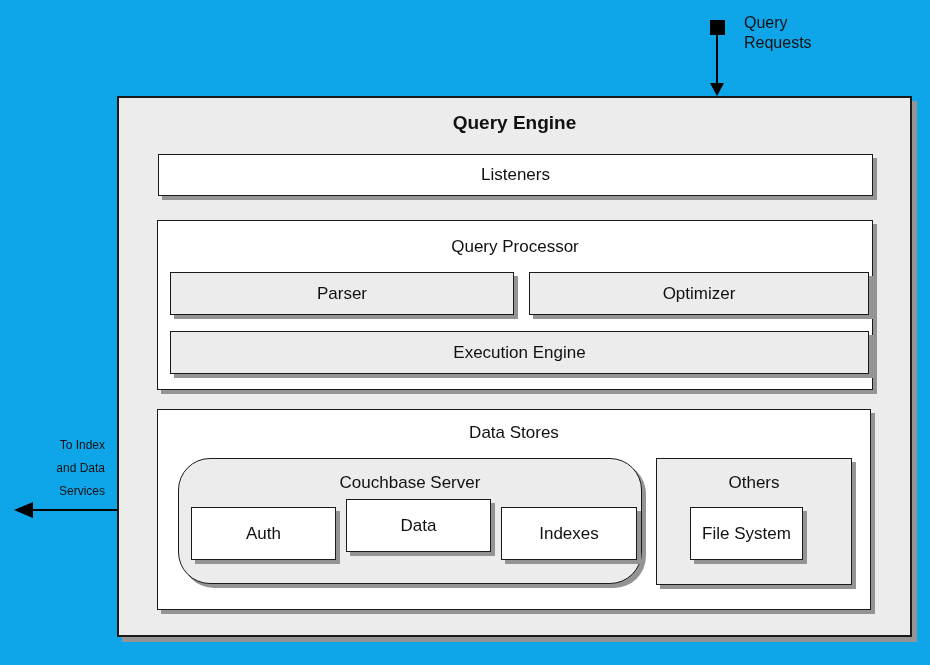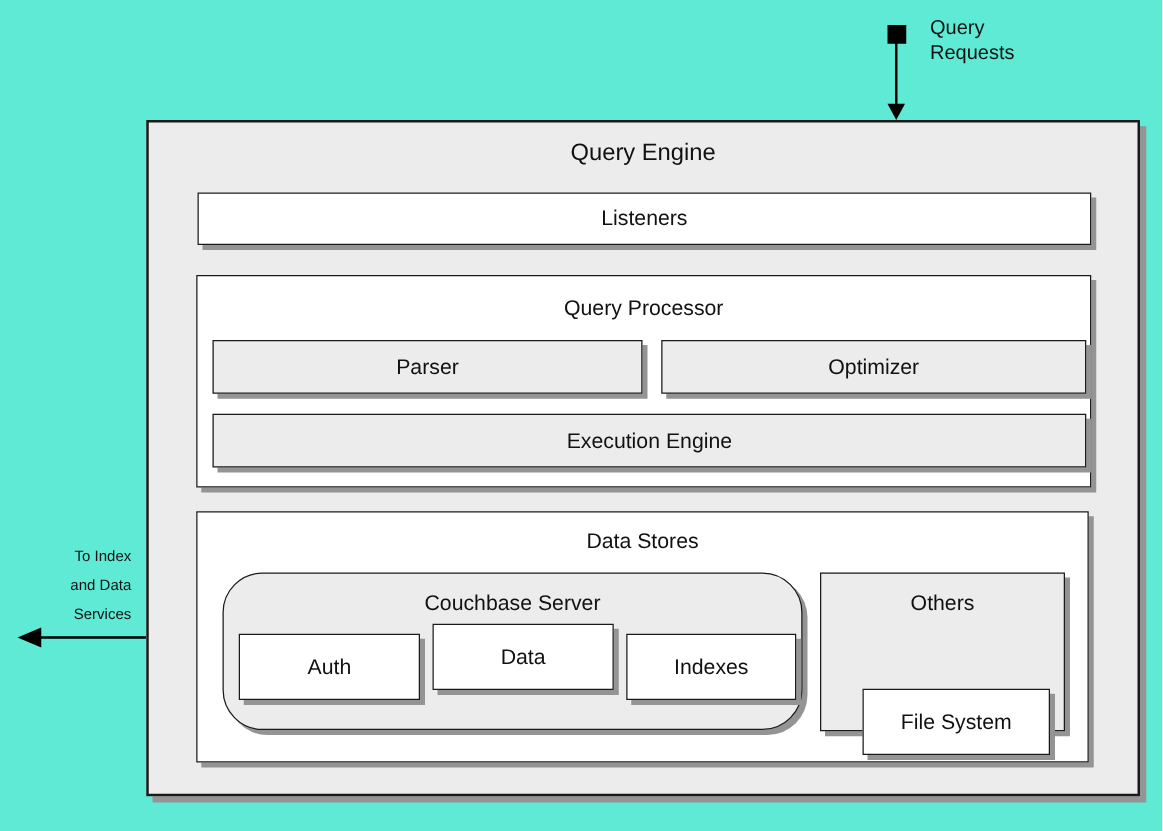--- a/index.html
+++ b/index.html
@@ -8,21 +8,21 @@
     --border: #1a1a1a;
     --shadow: #949494;
     --text: #111111;
   }
   * { margin: 0; padding: 0; box-sizing: border-box; }
   html, body { background: #ffffff; }
   #canvas {
     position: relative;
     width: 930px;
     height: 665px;
-    background: #5eead4;
+    background: #0ea5e9;
     font-family: "Liberation Sans", sans-serif;
     color: var(--text);
     overflow: hidden;
   }
 
   .box {
     position: absolute;
     border: 1.5px solid var(--border);
     box-shadow: 4px 4px 0 var(--shadow);
   }
@@ -48,20 +48,21 @@
     width: 795px; height: 541px;
     background: var(--box-fill-gray);
     border: 2px solid var(--border);
     box-shadow: 5px 5px 0 var(--shadow);
   }
   .outer-title {
     position: absolute;
     left: 0; right: 0; top: 14px;
     text-align: center;
     font-size: 19px;
+    font-weight: bold;
   }
 
   
   .listeners { left: 39px; top: 56px; width: 715px; height: 42px; }
 
   
   .qp { left: 38px; top: 122px; width: 716px; height: 170px; }
   .qp-title { top: 16px; }
   .parser    { left: 12px;  top: 51px;  width: 344px; height: 43px; }
   .optimizer { left: 371px; top: 51px;  width: 340px; height: 43px; }
@@ -70,21 +71,21 @@
   
   .ds { left: 38px; top: 311px; width: 714px; height: 201px; }
   .ds-title { top: 13px; }
   .cs { left: 20px; top: 48px; width: 464px; height: 126px; border-radius: 32px; }
   .cs-title { top: 14px; }
   .auth    { left: 12px;  top: 48px; width: 145px; height: 53px; }
   .data    { left: 167px; top: 40px; width: 145px; height: 53px; }
   .indexes { left: 322px; top: 48px; width: 136px; height: 53px; }
   .others  { left: 498px; top: 48px; width: 196px; height: 127px; }
   .others-title { top: 14px; }
-  .fs      { left: 33px;  top: 48px; width: 150px; height: 53px; margin-top: 44px; }
+  .fs      { left: 33px;  top: 48px; width: 113px; height: 53px; }
 
   
   .q-square {
     position: absolute; left: 710px; top: 20px;
     width: 15px; height: 15px; background: #000;
   }
   .q-vline {
     position: absolute; left: 716px; top: 34px;
     width: 2px; height: 50px; background: #000;
   }

